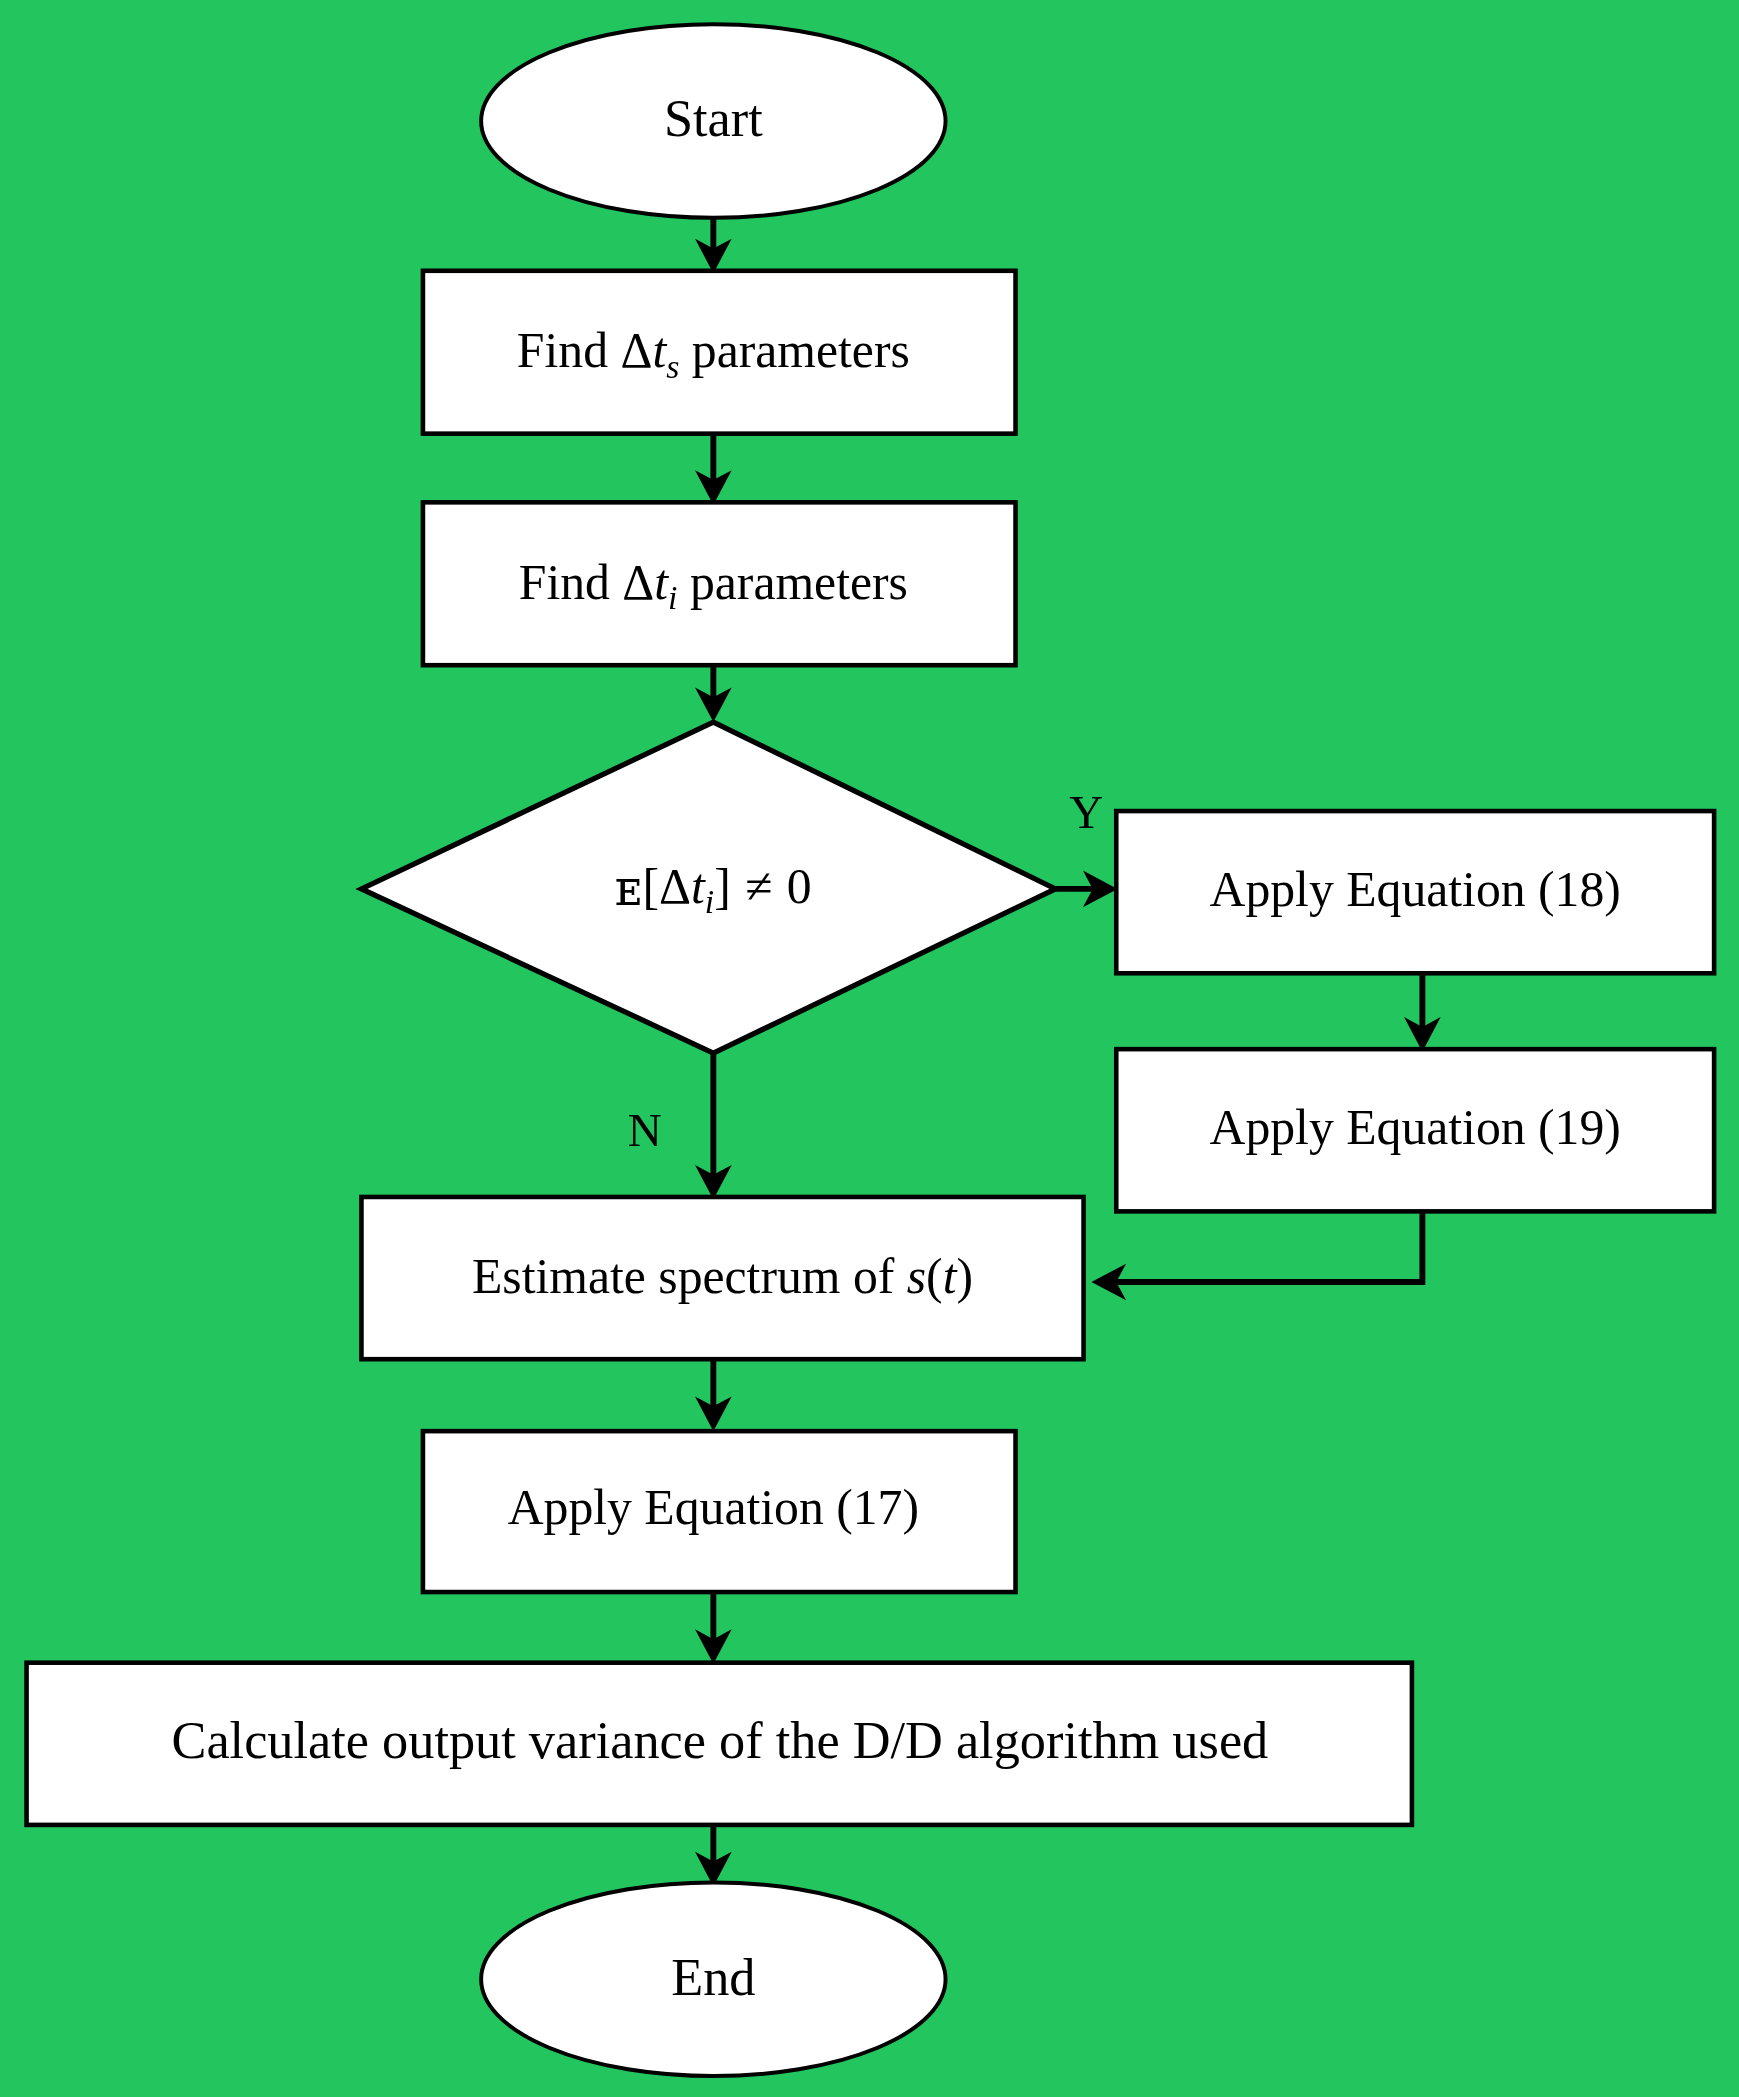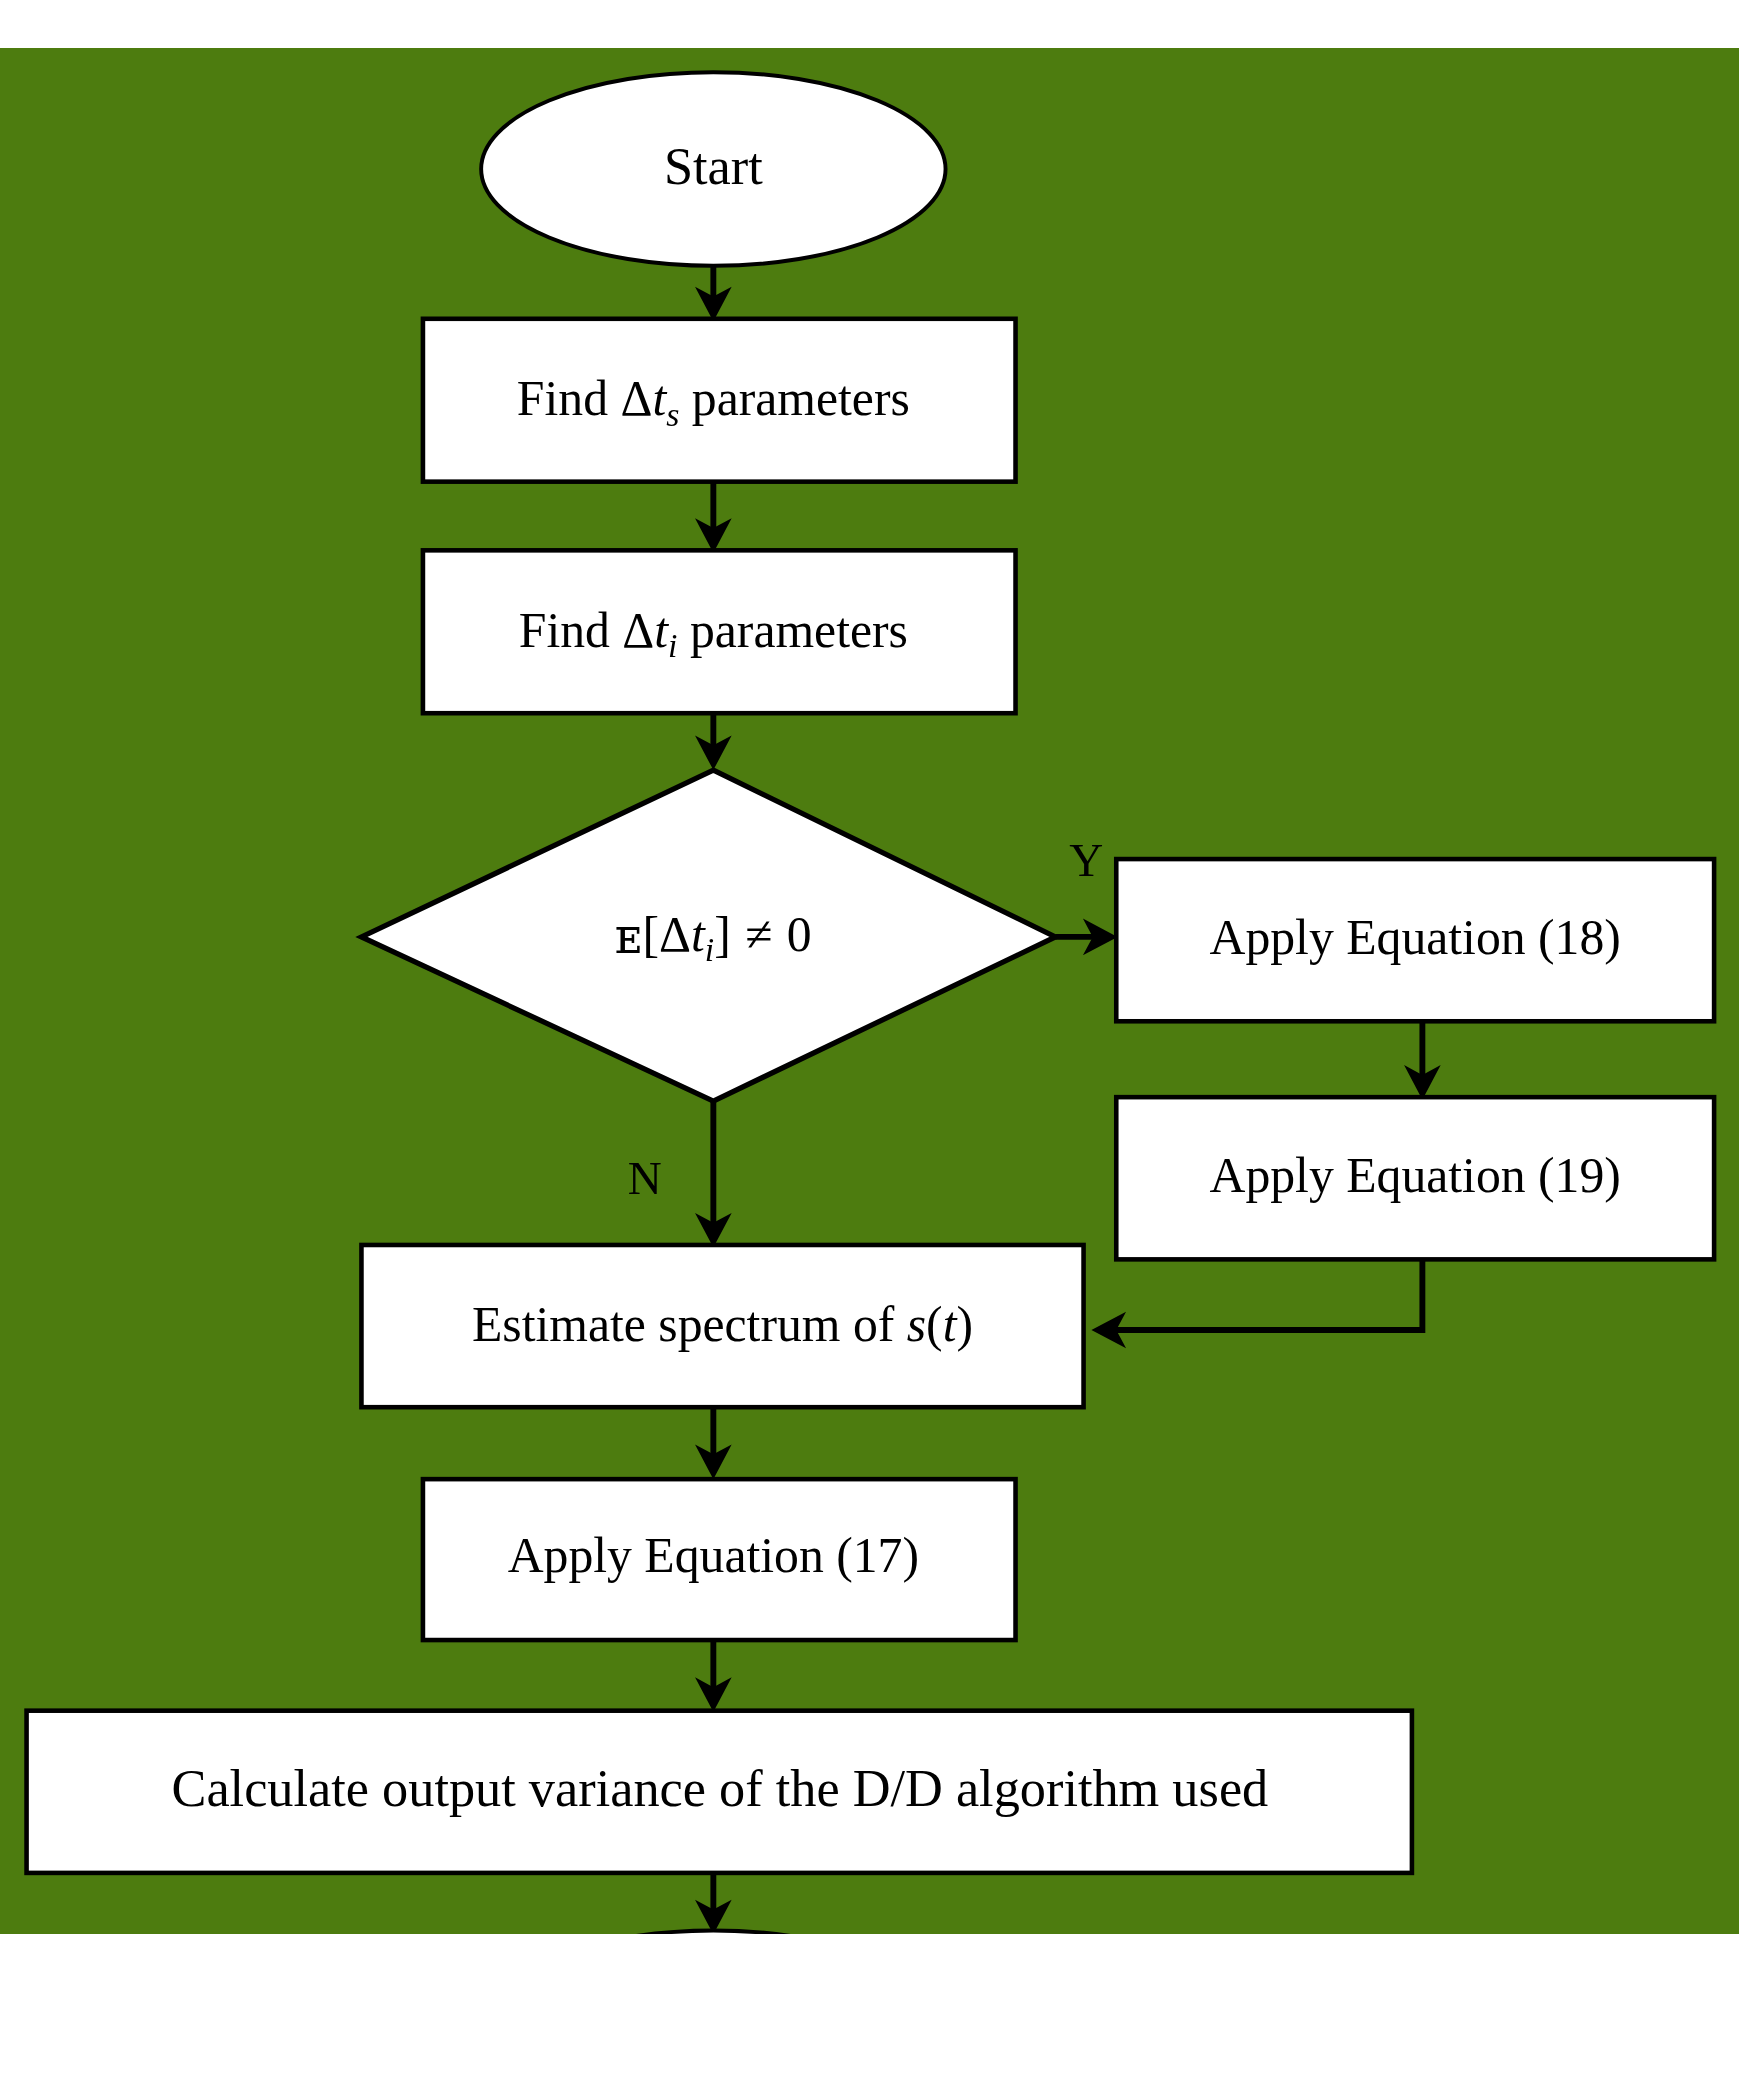--- a/index.html
+++ b/index.html
@@ -6,24 +6,23 @@
     margin: 0;
     padding: 0;
     background: #ffffff;
   }
   body {
     font-family: "Liberation Serif", "DejaVu Serif", serif;
   }
   #canvas {
     position: relative;
     width: 1740px;
-    height: 1886px;
-    background: #4d7c0f;
+    height: 2097px;
+    background: #22c55e;
     overflow: hidden;
-    margin-top: 48px;
   }
   #flow-svg {
     position: absolute;
     top: 0;
     left: 0;
     width: 1740px;
     height: 2097px;
     display: block;
   }
   .node-shape {

